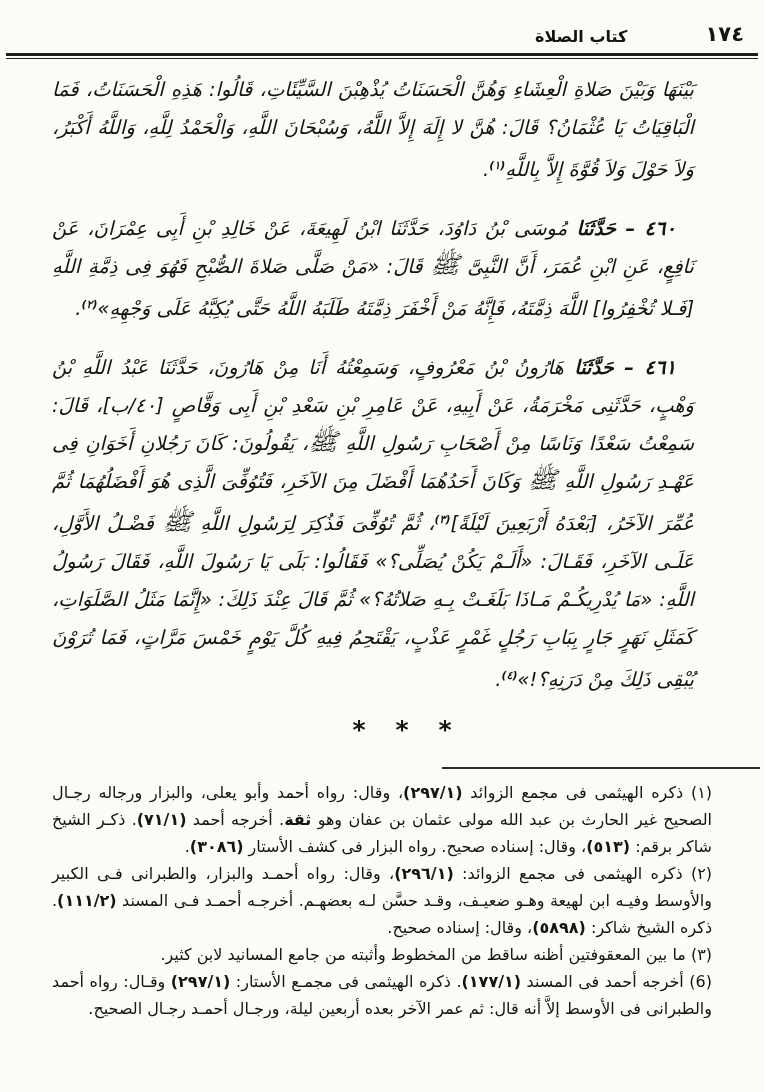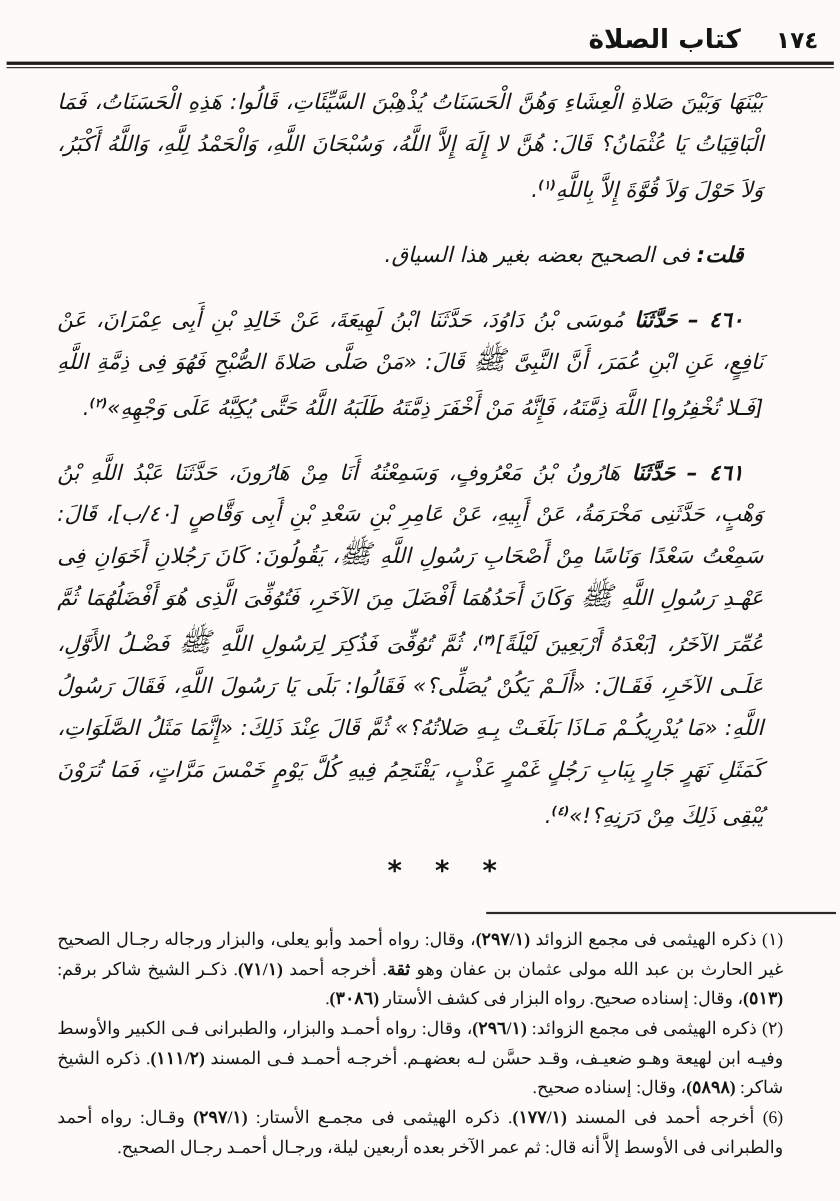--- a/index.html
+++ b/index.html
@@ -19,21 +19,21 @@
     display:flex;
     justify-content:space-between;
     align-items:flex-end;
     padding:24px 20px 4px 0;
   }
   .page-number{
     font-weight:700;font-size:21px;line-height:1;
     letter-spacing:1px;
   }
   .book-title{
-    font-weight:700;font-size:24px;line-height:1;
+    font-weight:700;font-size:16px;line-height:1;
     margin-left:535px; 
     white-space:nowrap;
   }
   .rule-double{margin:4px 6px 0 6px;}
   .rule-thick{height:3px;background:#1d1d1d;}
   .rule-thin{height:1px;background:#1d1d1d;margin-top:2px;}
   
   .body-text{
     margin:12px 70px 0 52px;
     font-size:19.5px;
@@ -66,49 +66,48 @@
     width:318px;
     height:2px;
     background:#2a2a2a;
     margin:22px 4px 10px auto; 
   }
   .footnotes{
     margin:0 52px 0 52px;
     font-size:16px;
     line-height:27px;
     text-align:justify;
-    font-family:Liberation Serif, serif;
   }
   .footnotes p{margin:0;}
 </style>
 </head>
 <body>
 
 <div class="page">
 
   <header class="page-header">
     <span class="page-number">١٧٤</span>
     <span class="book-title">كتاب الصلاة</span>
   </header>
 
   <div class="rule-double">
     <div class="rule-thick"></div>
     <div class="rule-thin"></div>
   </div>
 
   <main class="body-text" id="body-paragraphs">
       <p class=""><span class="seg-t">بَيْنَهَا وَبَيْنَ صَلاةِ الْعِشَاءِ وَهُنَّ الْحَسَنَاتُ يُذْهِبْنَ السَّيِّئَاتِ، قَالُوا: هَذِهِ الْحَسَنَاتُ، فَمَا الْبَاقِيَاتُ يَا عُثْمَانُ؟ قَالَ: هُنَّ لا إِلَهَ إِلاَّ اللَّهُ، وَسُبْحَانَ اللَّهِ، وَالْحَمْدُ لِلَّهِ، وَاللَّهُ أَكْبَرُ، وَلاَ حَوْلَ وَلاَ قُوَّةَ إِلاَّ بِاللَّهِ</span><sup class="seg-sup">(١)</sup><span class="seg-t">.</span></p>
-      <p class="para-indent"><span class="seg-b">قلت:</span><span class="seg-t"> فى الصحيح بعضه بغير هذا السياق.</span></p>
       <p class="para-indent"><span class="seg-b">٤٦٠ – حَدَّثَنَا </span><span class="seg-t">مُوسَى بْنُ دَاوُدَ، حَدَّثَنَا ابْنُ لَهِيعَةَ، عَنْ خَالِدِ بْنِ أَبِى عِمْرَانَ، عَنْ نَافِعٍ، عَنِ ابْنِ عُمَرَ، أَنَّ النَّبِىَّ </span><span class="seg-s">ﷺ</span><span class="seg-t"> قَالَ: «مَنْ صَلَّى صَلاةَ الصُّبْحِ فَهُوَ فِى ذِمَّةِ اللَّهِ [فَـلا تُخْفِرُوا] اللَّهَ ذِمَّتَهُ، فَإِنَّهُ مَنْ أَخْفَرَ ذِمَّتَهُ طَلَبَهُ اللَّهُ حَتَّى يُكِبَّهُ عَلَى وَجْهِهِ»</span><sup class="seg-sup">(٢)</sup><span class="seg-t">.</span></p>
       <p class="para-indent"><span class="seg-b">٤٦١ – حَدَّثَنَا </span><span class="seg-t">هَارُونُ بْنُ مَعْرُوفٍ، وَسَمِعْتُهُ أَنَا مِنْ هَارُونَ، حَدَّثَنَا عَبْدُ اللَّهِ بْنُ وَهْبٍ، حَدَّثَنِى مَخْرَمَةُ، عَنْ أَبِيهِ، عَنْ عَامِرِ بْنِ سَعْدِ بْنِ أَبِى وَقَّاصٍ [٤٠/ب]، قَالَ: سَمِعْتُ سَعْدًا وَنَاسًا مِنْ أَصْحَابِ رَسُولِ اللَّهِ </span><span class="seg-s">ﷺ</span><span class="seg-t">، يَقُولُونَ: كَانَ رَجُلانِ أَخَوَانِ فِى عَهْـدِ رَسُولِ اللَّهِ </span><span class="seg-s">ﷺ</span><span class="seg-t"> وَكَانَ أَحَدُهُمَا أَفْضَلَ مِنَ الآخَرِ، فَتُوُفِّىَ الَّذِى هُوَ أَفْضَلُهُمَا ثُمَّ عُمِّرَ الآخَرُ، [بَعْدَهُ أَرْبَعِينَ لَيْلَةً]</span><sup class="seg-sup">(٣)</sup><span class="seg-t">، ثُمَّ تُوُفِّىَ فَذُكِرَ لِرَسُولِ اللَّهِ </span><span class="seg-s">ﷺ</span><span class="seg-t"> فَضْـلُ الأَوَّلِ، عَلَـى الآخَرِ، فَقَـالَ: «أَلَـمْ يَكُنْ يُصَلِّى؟» فَقَالُوا: بَلَى يَا رَسُولَ اللَّهِ، فَقَالَ رَسُولُ اللَّهِ: «مَا يُدْرِيكُـمْ مَـاذَا بَلَغَـتْ بِـهِ صَلاتُهُ؟» ثُمَّ قَالَ عِنْدَ ذَلِكَ: «إِنَّمَا مَثَلُ الصَّلَوَاتِ، كَمَثَلِ نَهَرٍ جَارٍ بِبَابِ رَجُلٍ غَمْرٍ عَذْبٍ، يَقْتَحِمُ فِيهِ كُلَّ يَوْمٍ خَمْسَ مَرَّاتٍ، فَمَا تُرَوْنَ يُبْقِى ذَلِكَ مِنْ دَرَنِهِ؟!»</span><sup class="seg-sup">(٤)</sup><span class="seg-t">.</span></p>
     </main>
 
   <div class="stars" id="stars"><span>*</span><span>*</span><span>*</span></div>
 
   <div class="fn-rule"></div>
 
   <section class="footnotes" id="footnotes">
       <p><span class="seg-t">(١) ذكره الهيثمى فى مجمع الزوائد </span><span class="seg-b">(٢٩٧/١)</span><span class="seg-t">، وقال: رواه أحمد وأبو يعلى، والبزار ورجاله رجـال الصحيح غير الحارث بن عبد الله مولى عثمان بن عفان وهو </span><span class="seg-b">ثقة</span><span class="seg-t">. أخرجه أحمد </span><span class="seg-b">(٧١/١)</span><span class="seg-t">. ذكـر الشيخ شاكر برقم: </span><span class="seg-b">(٥١٣)</span><span class="seg-t">، وقال: إسناده صحيح. رواه البزار فى كشف الأستار </span><span class="seg-b">(٣٠٨٦)</span><span class="seg-t">.</span></p>
       <p><span class="seg-t">(٢) ذكره الهيثمى فى مجمع الزوائد: </span><span class="seg-b">(٢٩٦/١)</span><span class="seg-t">، وقال: رواه أحمـد والبزار، والطبرانى فـى الكبير والأوسط وفيـه ابن لهيعة وهـو ضعيـف، وقـد حسَّن لـه بعضهـم. أخرجـه أحمـد فـى المسند </span><span class="seg-b">(١١١/٢)</span><span class="seg-t">. ذكره الشيخ شاكر: </span><span class="seg-b">(٥٨٩٨)</span><span class="seg-t">، وقال: إسناده صحيح.</span></p>
+      <p><span class="seg-t">(٣) ما بين المعقوفتين أظنه ساقط من المخطوط وأثبته من جامع المسانيد لابن كثير.</span></p>
       <p><span class="seg-t">(6) أخرجه أحمد فى المسند </span><span class="seg-b">(١٧٧/١)</span><span class="seg-t">. ذكره الهيثمى  فى مجمـع الأستار: </span><span class="seg-b">(٢٩٧/١)</span><span class="seg-t"> وقـال: رواه أحمد والطبرانى فى الأوسط إلاَّ أنه قال: ثم عمر الآخر بعده أربعين ليلة، ورجـال أحمـد رجـال الصحيح.</span></p>
     </section>
 
 </div>
 
 </body></html>

